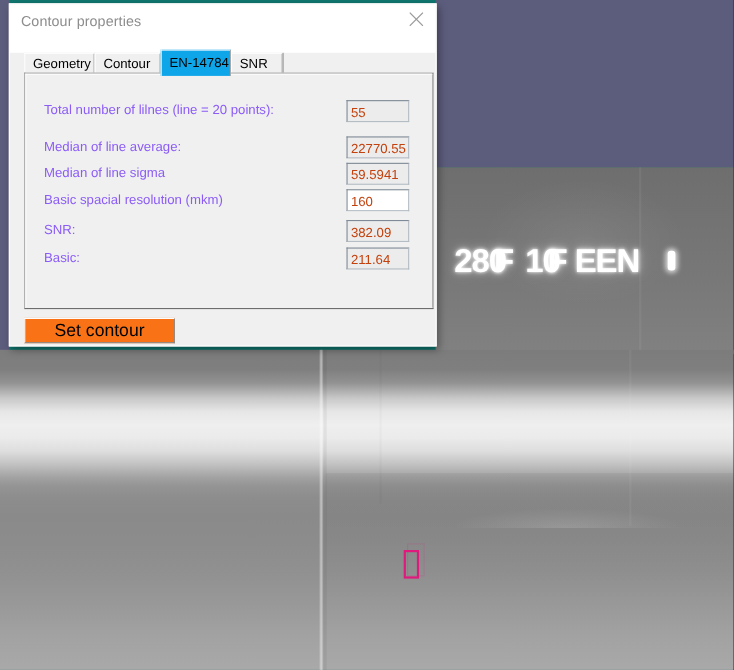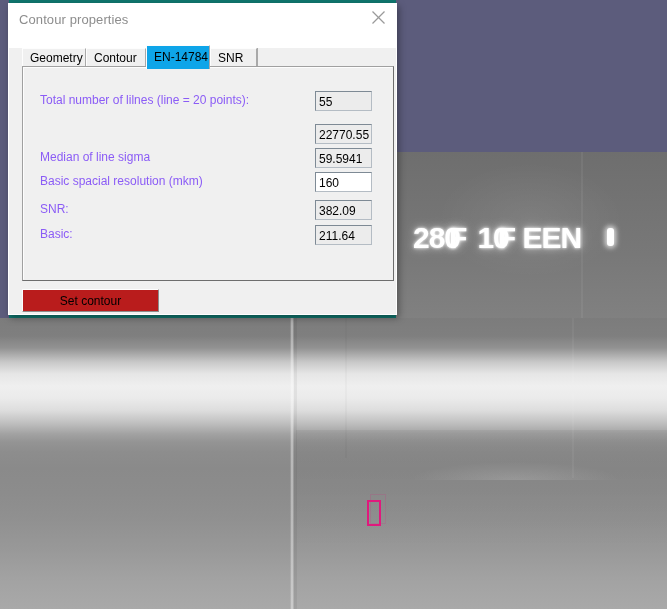--- a/index.html
+++ b/index.html
@@ -336,39 +336,39 @@
     position: absolute;
     left: 292px;
     top: 0;
     width: 57px;
     height: 20px;
     box-sizing: border-box;
     border: 1px solid #7e8a95;
     border-right-color: #b4bcc4;
     border-bottom-color: #b4bcc4;
     background: #ececec;
-    color: #000000;
+    color: #c2410c;
     font-size: 12px;
     font-family: "Liberation Sans", sans-serif;
     padding: 1px 0 0 3px;
     line-height: 17px;
     outline: none;
   }
   .form-input.editable { background: #ffffff; }
 
   
   .btn {
     position: absolute;
     height: 23px;
-    background: #b91c1c;
+    background: #f97316;
     border: 1px solid #8c8c8c;
     border-top-color: #fdfdfd;
     border-left-color: #fdfdfd;
     box-sizing: border-box;
-    font-size: 12px;
+    font-size: 16px;
     font-family: "Liberation Sans", sans-serif;
     color: #000;
     cursor: default;
     display: flex;
     align-items: center;
     justify-content: center;
     padding: 0;
   }
   .btn-set   { left: 13px;  top: 285px; width: 137px; }
   .btn-close { left: 311px; top: 285px; width: 74px;  }
@@ -423,20 +423,21 @@
 
     <div class="panel">
       <div class="panel-inner-hi"></div>
 
       <div class="form-row" style="top:24px;">
         <div class="form-label">Total number of lilnes (line = 20 points):</div>
         <input class="form-input" readonly="" value="55" style="">
       </div>
 
       <div class="form-row" style="top:57px;">
+        <div class="form-label">Median of line average:</div>
         <input class="form-input" readonly="" value="22770.55" style="">
       </div>
 
       <div class="form-row" style="top:81px;">
         <div class="form-label">Median of line sigma</div>
         <input class="form-input" readonly="" value="59.5941" style="">
       </div>
 
       <div class="form-row" style="top:105px;">
         <div class="form-label">Basic spacial resolution (mkm)</div>

